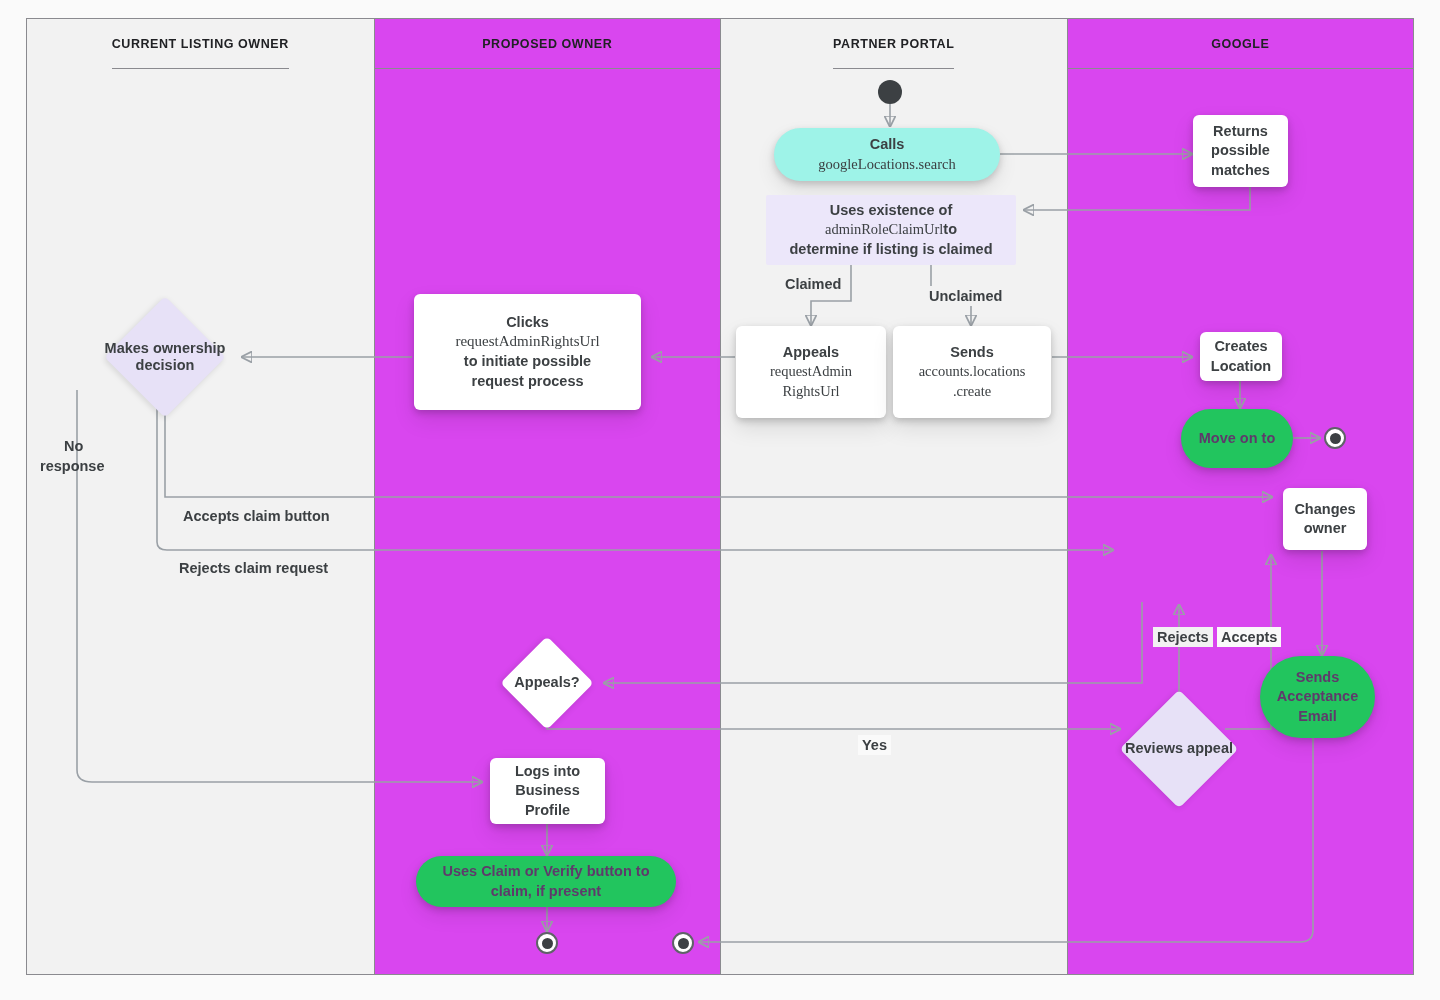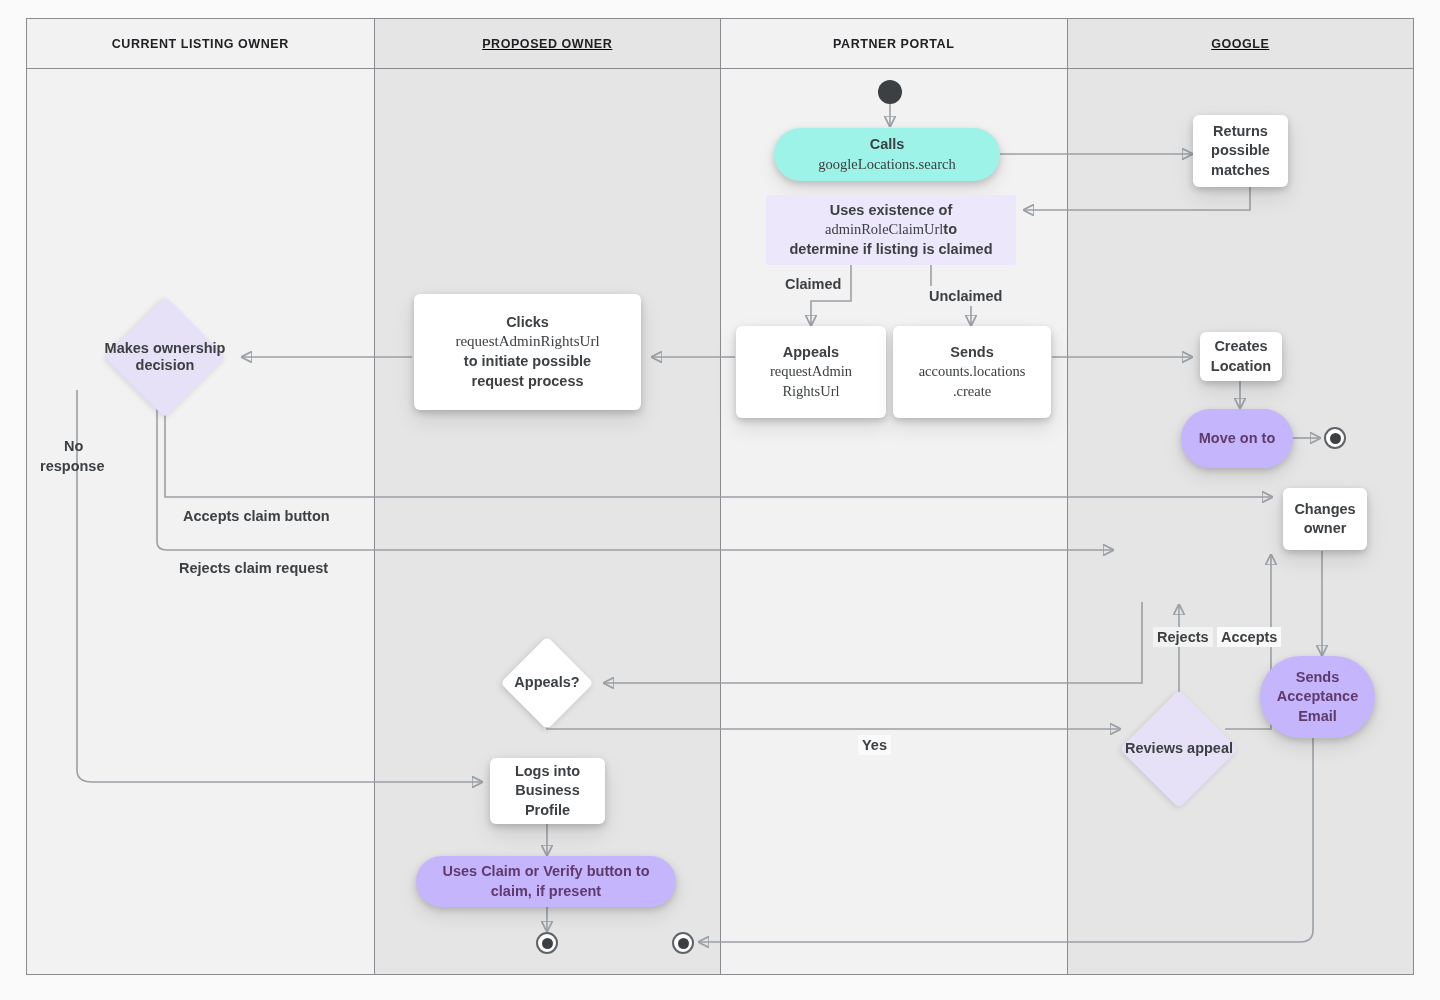--- a/index.html
+++ b/index.html
@@ -28,22 +28,22 @@
     display: flex;
   }
   .lane {
     position: relative;
     box-sizing: border-box;
     border-right: 1.5px solid #8a8a8f;
     display: flex;
     flex-direction: column;
   }
   .lane:last-child { border-right: none; }
-  .lane-a { background: #f2f2f2; }
-  .lane-b { background: #e5e5e5; text-decoration: underline; }
+  .lane-a { background: #f2f2f2; align-items: center; }
+  .lane-b { background: #d946ef; }
   .lane-head {
     height: 50px;
     flex: 0 0 50px;
     box-sizing: border-box;
     border-bottom: 1.5px solid #8a8a8f;
     display: flex;
     align-items: center;
     justify-content: center;
     letter-spacing: .045em;
     font-size: 12.5px;
@@ -79,21 +79,21 @@
     background: #ffffff;
     border-radius: 6px;
     box-shadow: 0 3px 7px rgba(0,0,0,.19), 0 10px 22px rgba(0,0,0,.10);
   }
   .pill {
     border-radius: 999px;
     box-shadow: 0 3px 7px rgba(0,0,0,.17), 0 9px 20px rgba(0,0,0,.09);
     justify-content: center;
   }
   .pill-cyan { background: #9ef3e8; }
-  .pill-pink { background: #c4b5fd; }
+  .pill-pink { background: #22c55e; }
   .flat-lav {
     background: #ece7fa;
     border-radius: 2px;
     box-shadow: none;
   }
   .diamond-wrap { position: absolute; }
   .diamond-wrap .dia {
     position: absolute;
     left: 0; top: 0;
     width: 100%; height: 100%;

